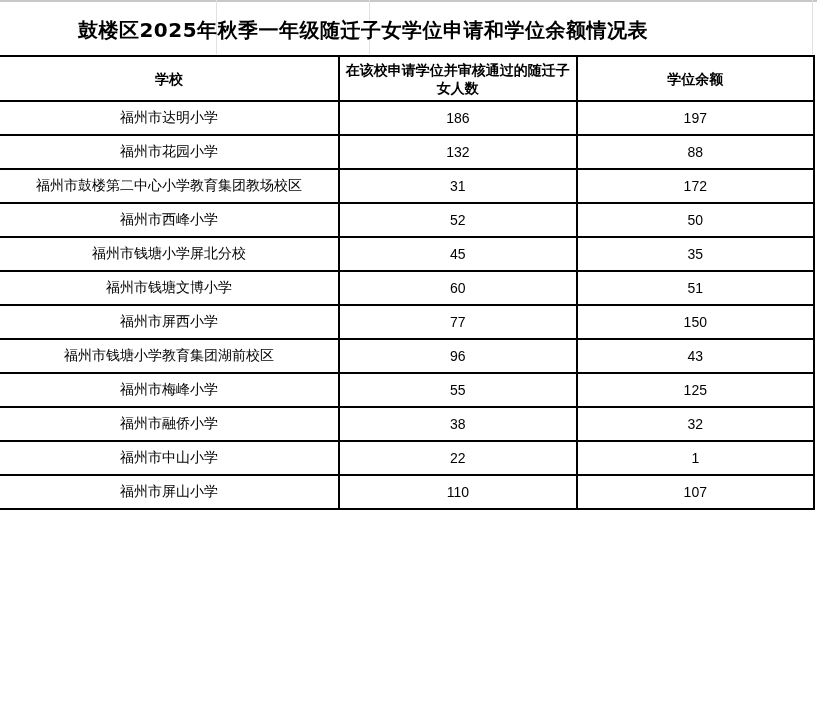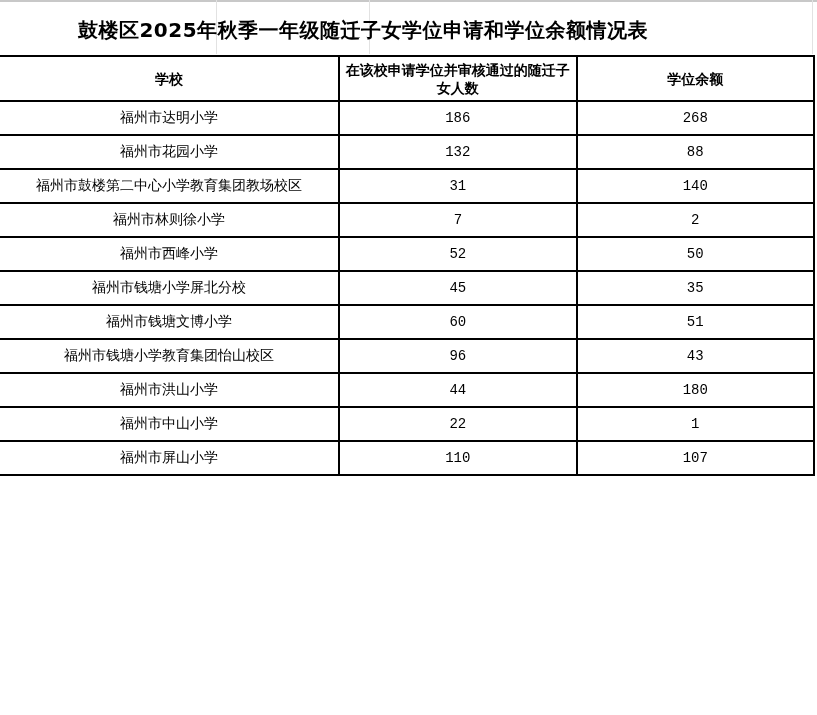--- a/index.html
+++ b/index.html
@@ -60,21 +60,21 @@
       font-weight: bold;
       line-height: 18px;
     }
     table.data td {
       height: 32px;
     }
     col.c1 { width: 341px; }
     col.c2 { width: 238px; }
     col.c3 { width: 238px; }
     .num {
-      font-family: Liberation Mono, monospace;
+      font-family: Liberation Sans, sans-serif;
       font-size: 13px;
     }
     th.h2 { padding: 0 6px; }
   </style>
 </head>
 <body>
 
 <div class="sheet-top-line"></div>
 <div class="gridline-v" style="left:216px"></div>
 <div class="gridline-v" style="left:369px"></div>
@@ -92,61 +92,66 @@
     <tr>
       <th>学校</th>
       <th class="h2">在该校申请学位并审核通过的随迁子女人数</th>
       <th>学位余额</th>
     </tr>
   </thead>
   <tbody id="tbody">
       <tr>
         <td>福州市达明小学</td>
         <td class="num">186</td>
-        <td class="num">268</td>
+        <td class="num">197</td>
       </tr>
       <tr>
         <td>福州市花园小学</td>
         <td class="num">132</td>
         <td class="num">88</td>
       </tr>
       <tr>
         <td>福州市鼓楼第二中心小学教育集团教场校区</td>
         <td class="num">31</td>
-        <td class="num">140</td>
-      </tr>
-      <tr>
-        <td>福州市林则徐小学</td>
-        <td class="num">7</td>
-        <td class="num">2</td>
+        <td class="num">172</td>
       </tr>
       <tr>
         <td>福州市西峰小学</td>
         <td class="num">52</td>
         <td class="num">50</td>
       </tr>
       <tr>
         <td>福州市钱塘小学屏北分校</td>
         <td class="num">45</td>
         <td class="num">35</td>
       </tr>
       <tr>
         <td>福州市钱塘文博小学</td>
         <td class="num">60</td>
         <td class="num">51</td>
       </tr>
       <tr>
-        <td>福州市钱塘小学教育集团怡山校区</td>
+        <td>福州市屏西小学</td>
+        <td class="num">77</td>
+        <td class="num">150</td>
+      </tr>
+      <tr>
+        <td>福州市钱塘小学教育集团湖前校区</td>
         <td class="num">96</td>
         <td class="num">43</td>
       </tr>
       <tr>
-        <td>福州市洪山小学</td>
-        <td class="num">44</td>
-        <td class="num">180</td>
+        <td>福州市梅峰小学</td>
+        <td class="num">55</td>
+        <td class="num">125</td>
+      </tr>
+      <tr>
+        <td>福州市融侨小学</td>
+        <td class="num">38</td>
+        <td class="num">32</td>
       </tr>
       <tr>
         <td>福州市中山小学</td>
         <td class="num">22</td>
         <td class="num">1</td>
       </tr>
       <tr>
         <td>福州市屏山小学</td>
         <td class="num">110</td>
         <td class="num">107</td>

